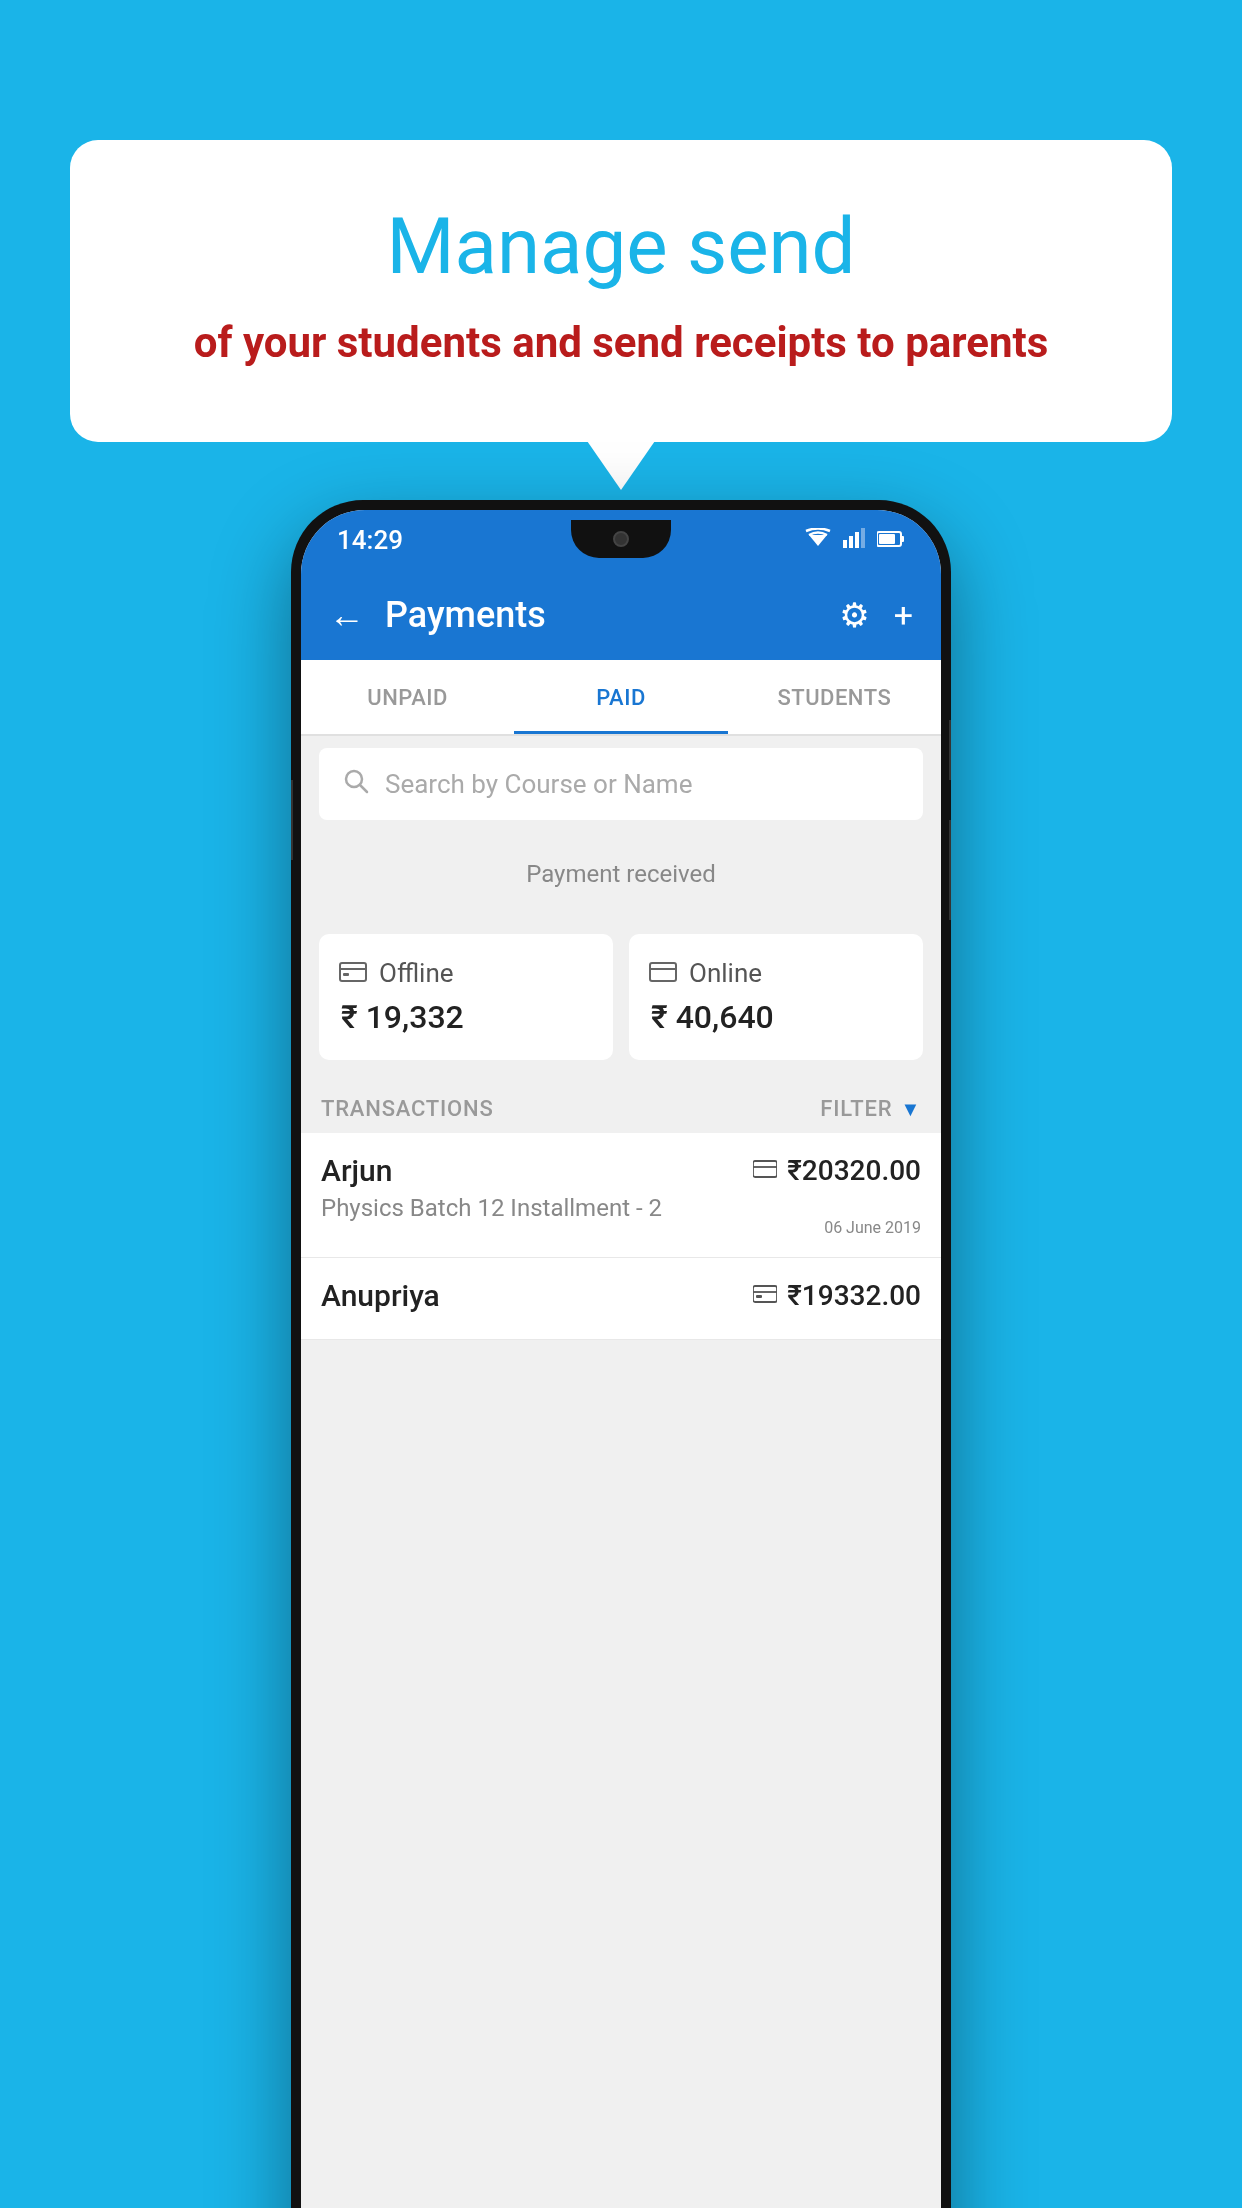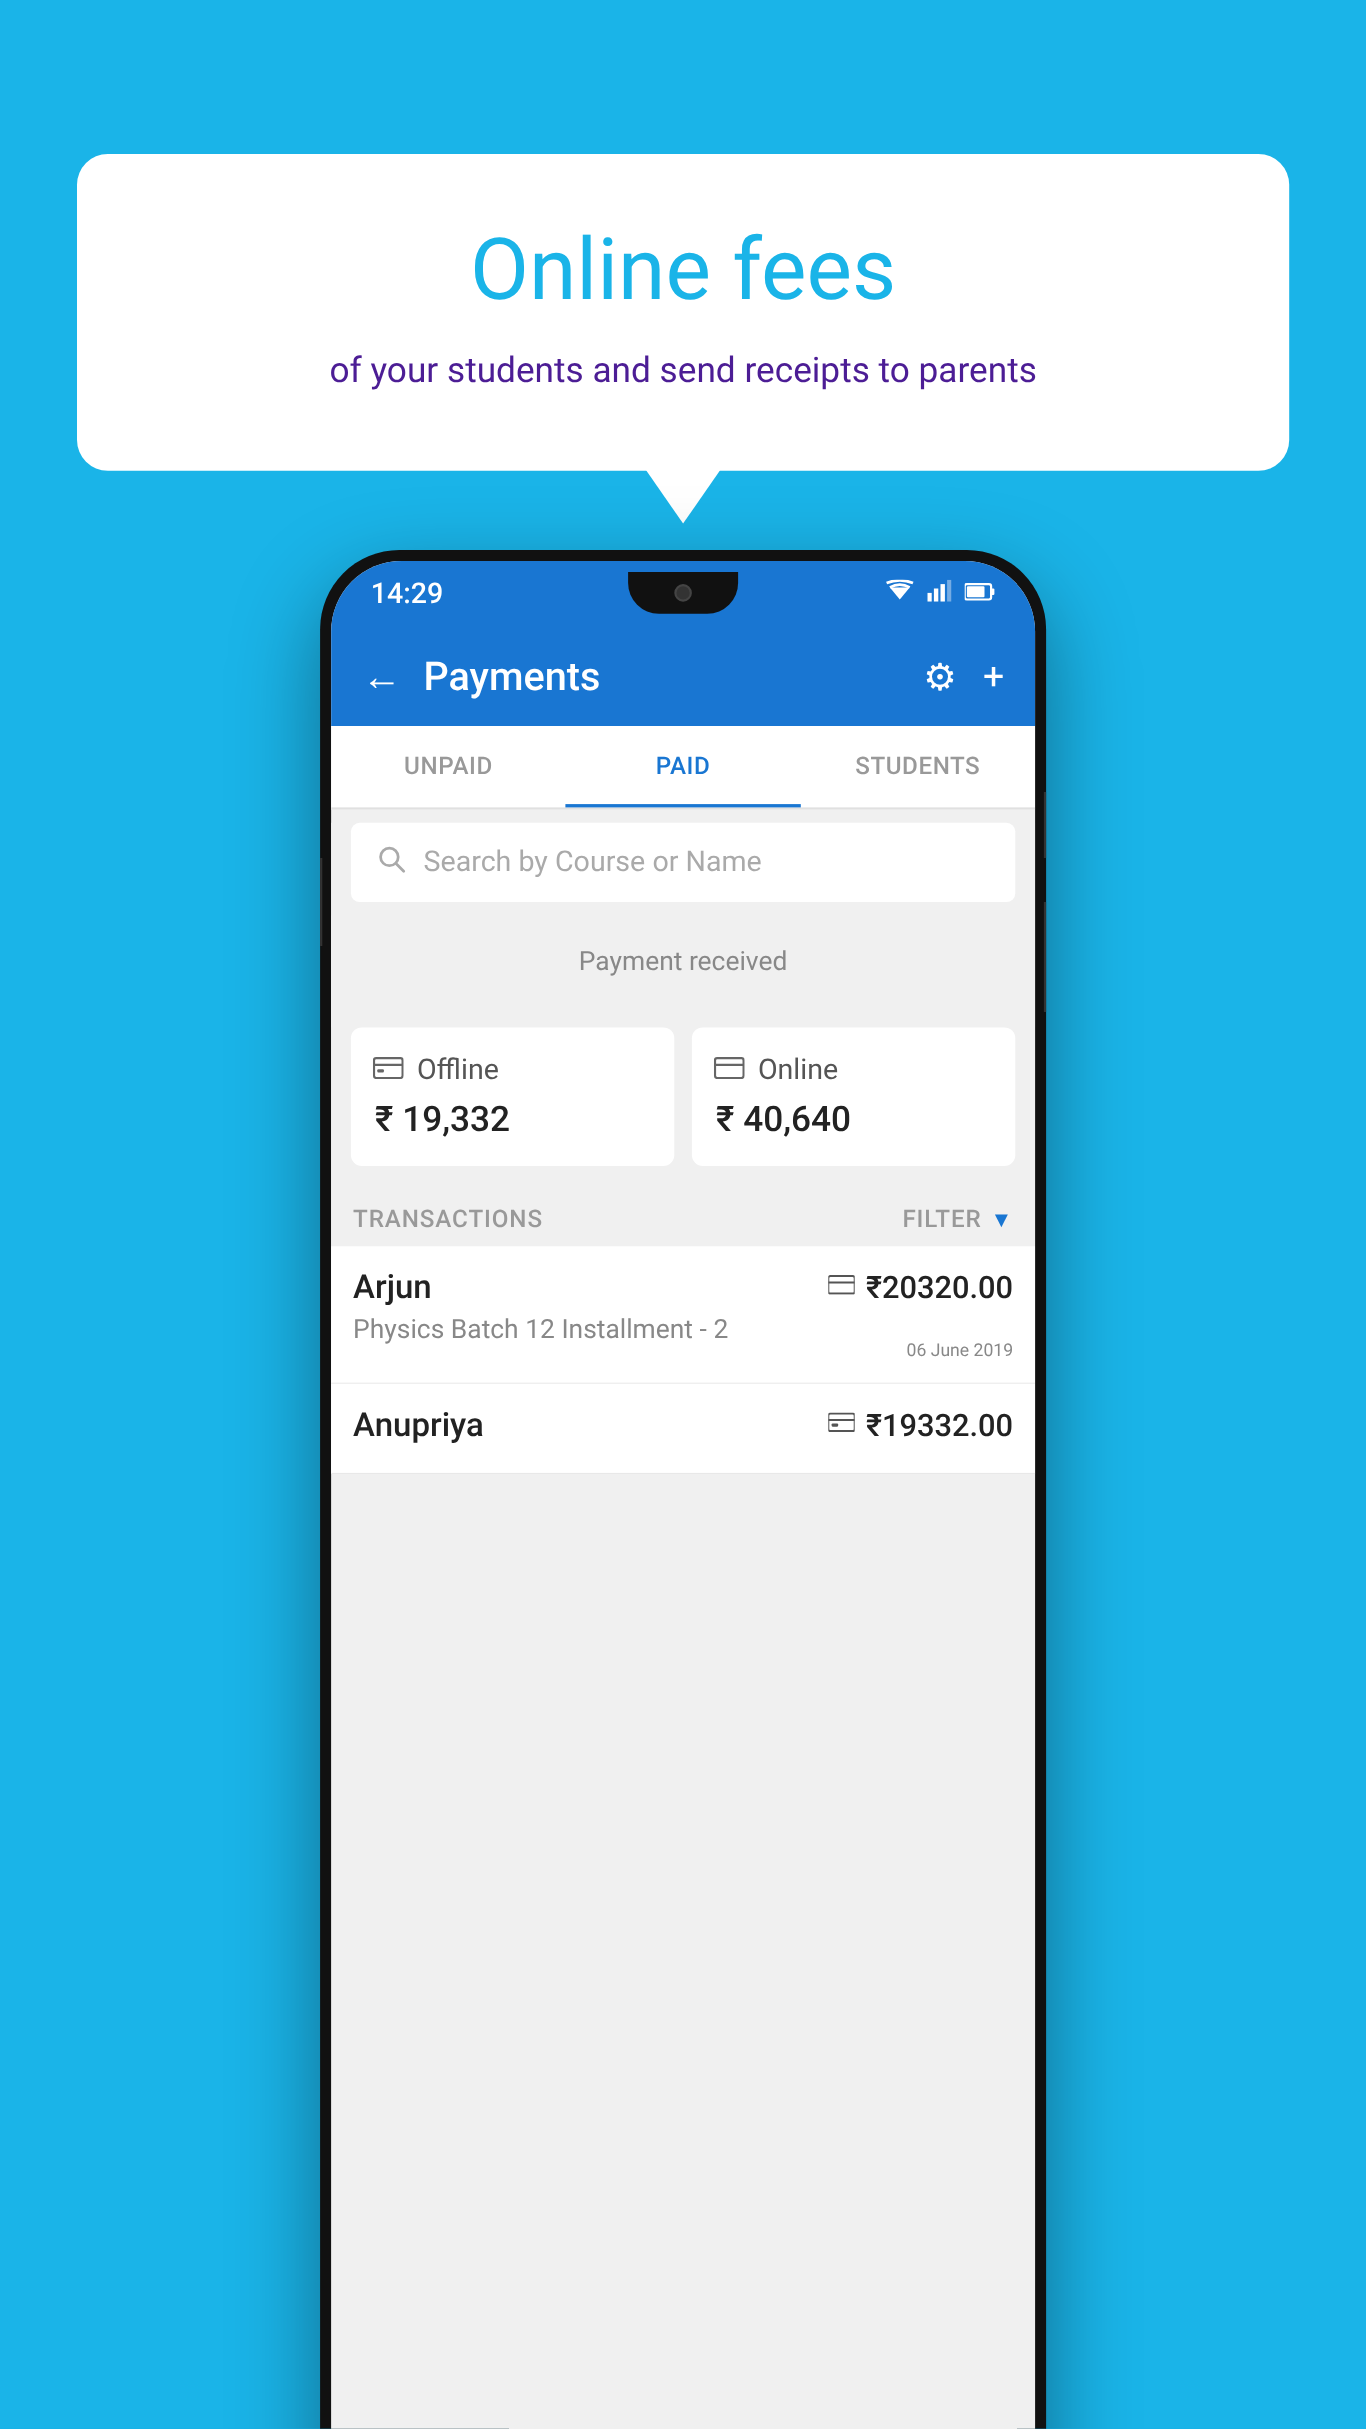--- a/index.html
+++ b/index.html
@@ -48,23 +48,23 @@
 
     .bubble-title {
       font-size: 78px;
       font-weight: 400;
       color: #1ab4e8;
       margin-bottom: 20px;
       line-height: 1.2;
     }
 
     .bubble-subtitle {
-      font-size: 32px;
-      color: #4c1d95;
-      font-weight: 400;
+      font-size: 42px;
+      color: #b91c1c;
+      font-weight: 700;
       line-height: 1.4;
     }
 
     
     .phone-frame {
       position: absolute;
       top: 500px;
       left: 50%;
       transform: translateX(-50%);
       width: 660px;
@@ -400,21 +400,21 @@
       border-radius: 0 4px 4px 0;
     }
   </style>
 </head>
 <body>
 
 <div style="position:absolute;top:0;left:0;width:1242px;height:2208px;background:#1ab4e8;"></div>
 
 <div class="speech-bubble-wrapper">
   <div class="speech-bubble">
-    <div class="bubble-title">Online fees</div>
+    <div class="bubble-title">Manage send</div>
     <div class="bubble-subtitle">of your students and send receipts to parents</div>
   </div>
 </div>
 
 <div class="phone-frame">
 
   <div class="side-btn-left"></div>
   <div class="side-btn-right-top"></div>
   <div class="side-btn-right-bottom"></div>
 

